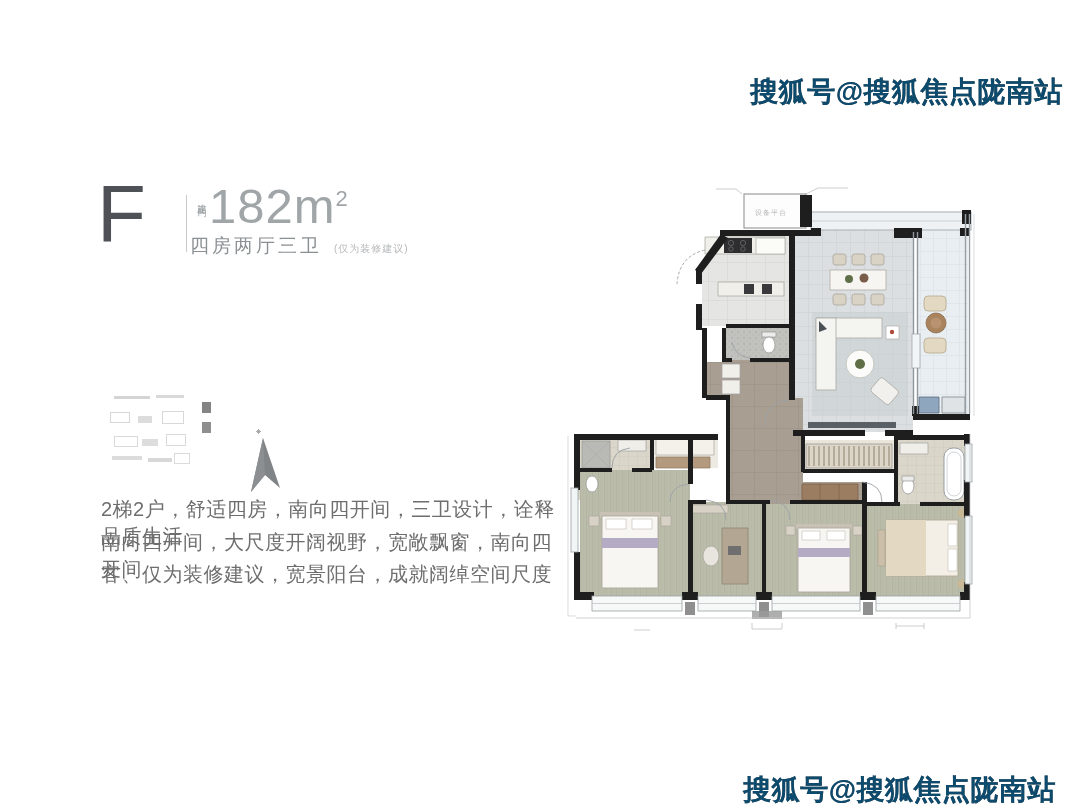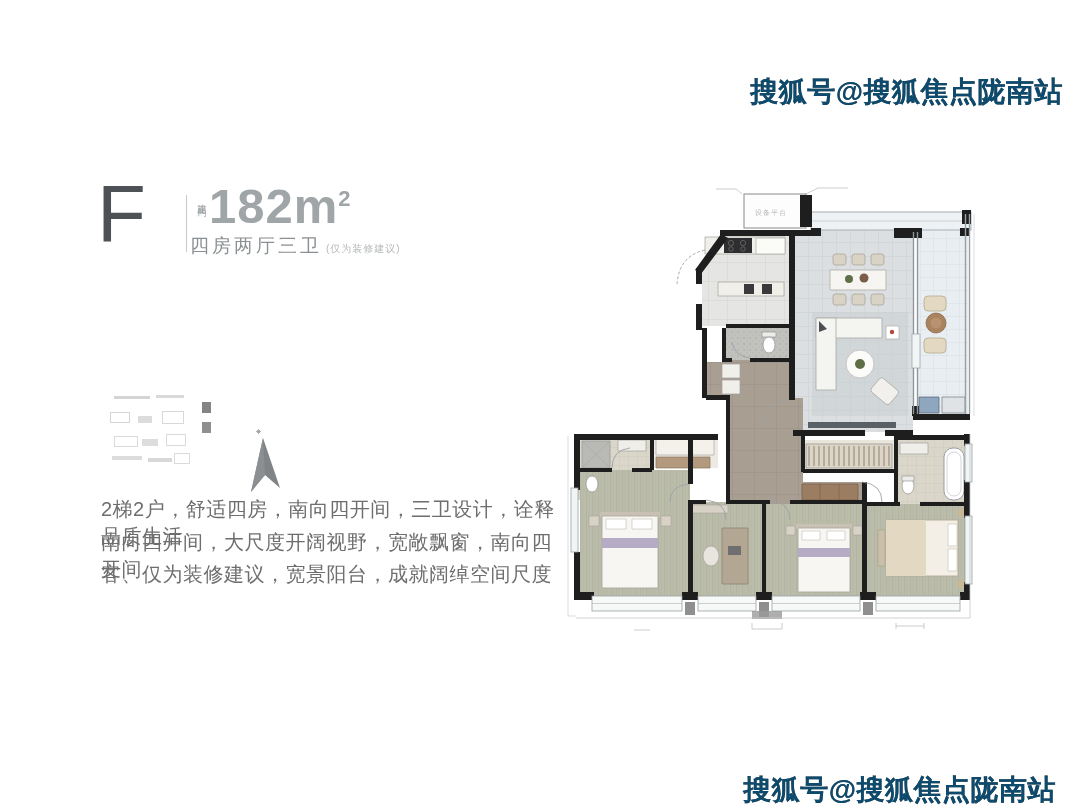--- a/index.html
+++ b/index.html
@@ -4,24 +4,24 @@
 <style>
   html,body{margin:0;padding:0;background:#ffffff;}
   #canvas{position:relative;width:1080px;height:810px;background:#ffffff;overflow:hidden;
           font-family:"Liberation Sans","DejaVu Sans",sans-serif;}
   .abs{position:absolute;}
   
   #unit-letter{left:97px;top:174px;font-size:80px;font-weight:500;color:#4e5155;line-height:80px;}
   #hdr-divider{left:186px;top:195px;width:1px;height:57px;background:#c9c9c9;}
   #area-prefix{left:197px;top:197px;font-size:9px;color:#9aa0a3;writing-mode:vertical-rl;
                letter-spacing:2px;line-height:10px;}
-  #area-value{left:209px;top:178px;font-size:49px;font-weight:700;color:#a0a5a8;letter-spacing:1px;}
+  #area-value{left:209px;top:178px;font-size:49px;font-weight:400;color:#a0a5a8;letter-spacing:1px;}
   #area-value sup{font-size:22px;}
   #layout-line{left:190px;top:233px;font-size:19px;color:#8b9093;letter-spacing:3px;}
-  #layout-note{font-size:10px;color:#b5b8ba;letter-spacing:1px;margin-left:4px;}
+  #layout-note{font-size:10px;color:#b5b8ba;letter-spacing:1px;margin-left:12px;}
   
   #description{left:101px;top:496px;width:470px;font-size:20px;color:#6e6e6e;
                letter-spacing:0.5px;}
   #description .dline{height:32.5px;}
   
   .watermark{font-size:28px;font-weight:700;color:#0c4a6e;letter-spacing:0.5px;
              text-shadow:0 0 0.5px #5a5a5a;}
   #watermark-top{right:17px;top:73px;}
   #watermark-bottom{right:24px;top:771px;}
   

